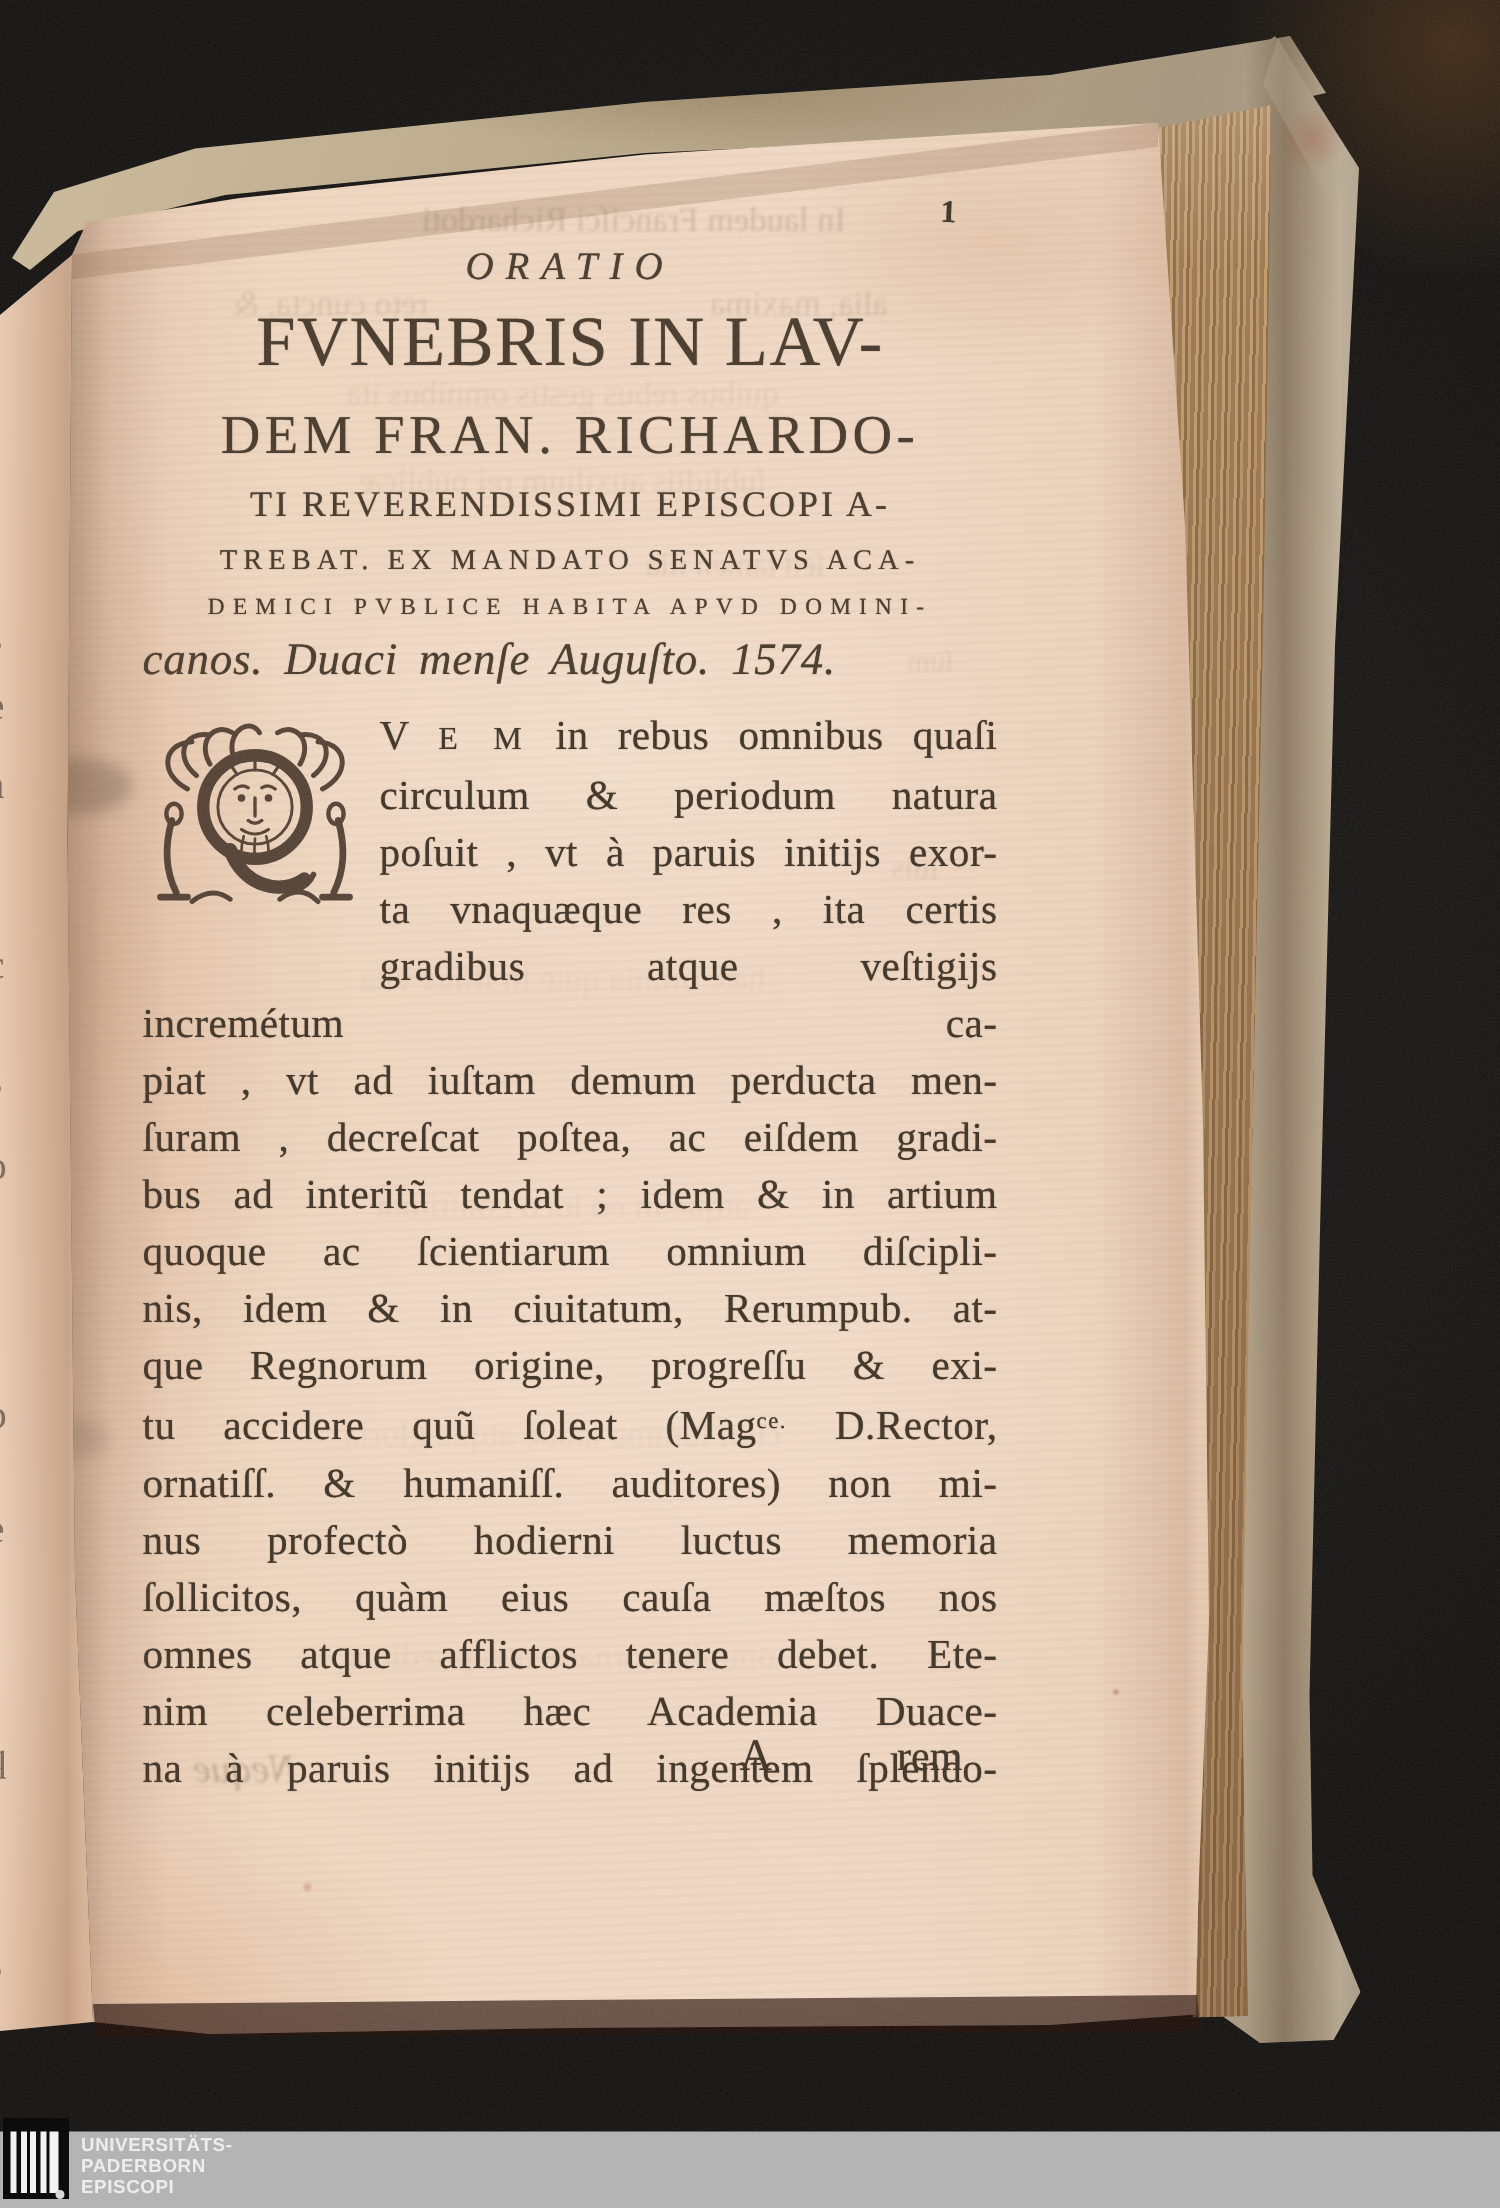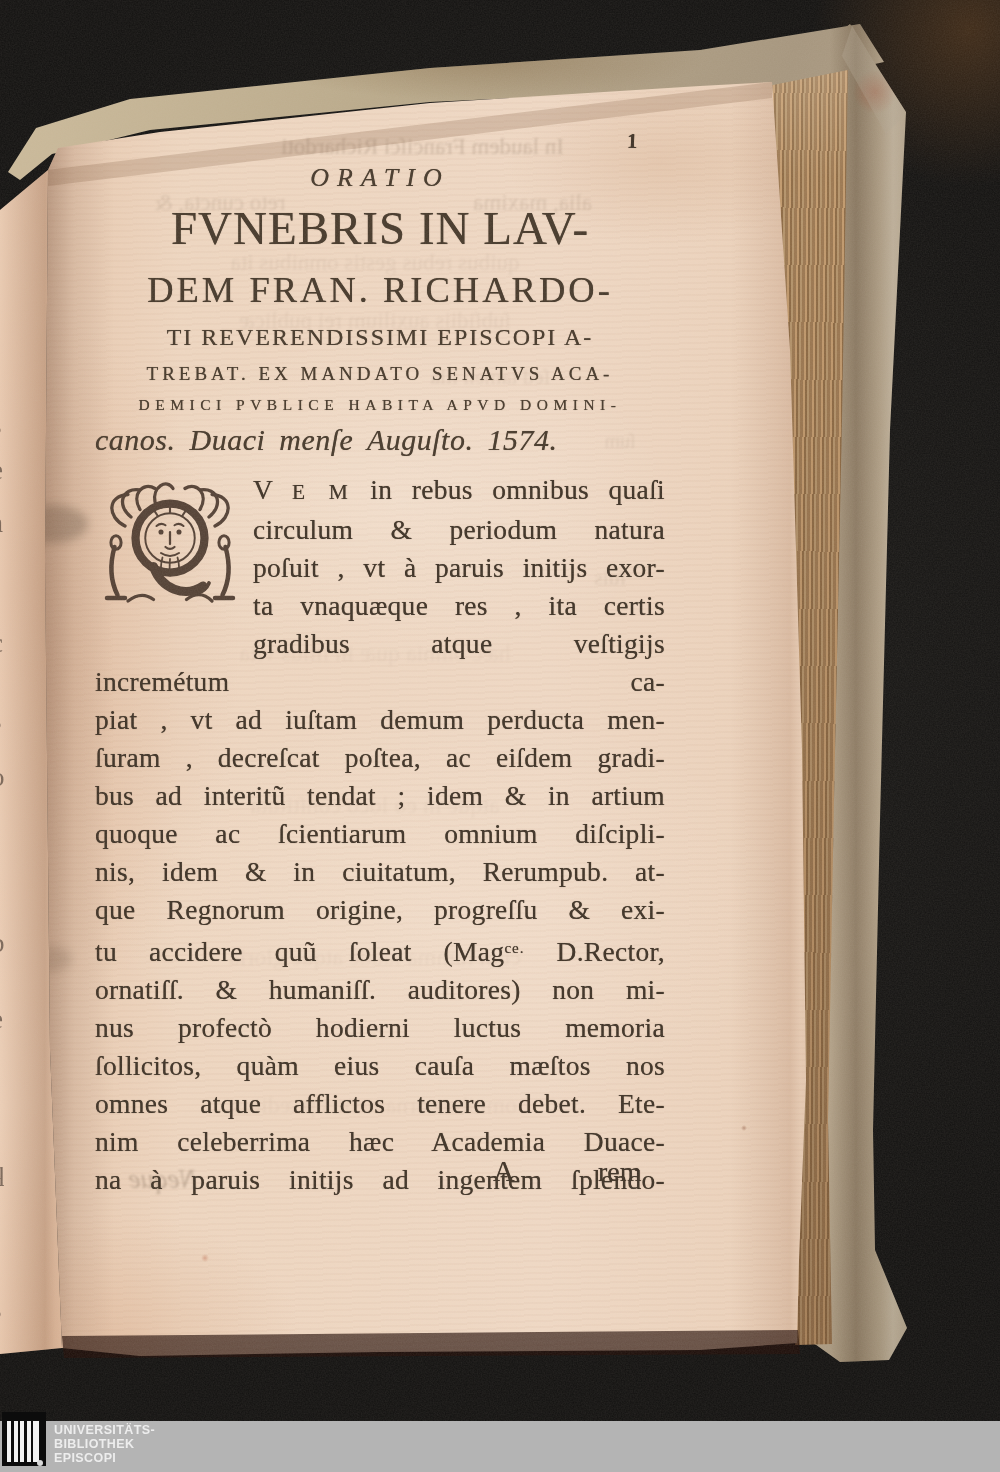--- a/index.html
+++ b/index.html
@@ -257,17 +257,17 @@
       <div class="stripe"></div>
       <div class="stripe"></div>
       <div class="stripe"></div>
       <div class="stripe"></div>
       <div class="stripe"></div>
     </div>
     <div class="logodot"></div>
   </div>
   <div class="abs libname">
     <div>UNIVERSITÄTS-</div>
-    <div>BIBLIOTHEK</div>
+    <div>PADERBORN</div>
     <div>EPISCOPI</div>
   </div>
 
 </div>
 
 </body></html>

